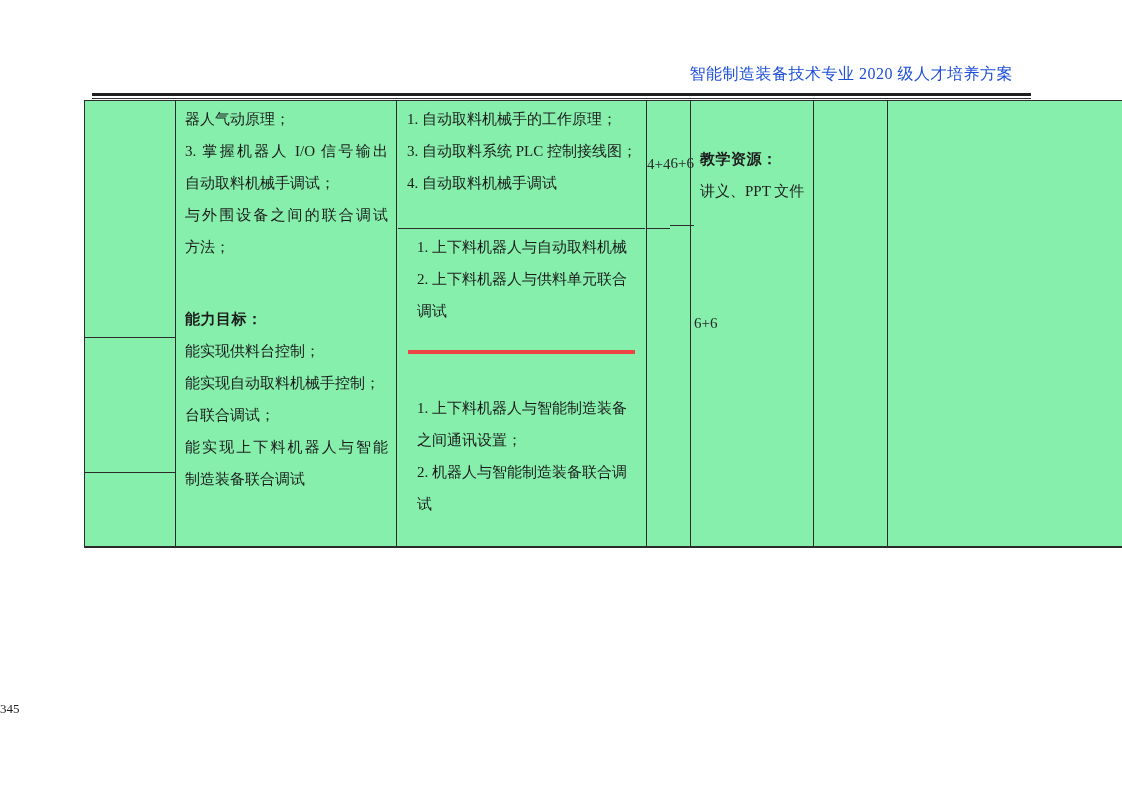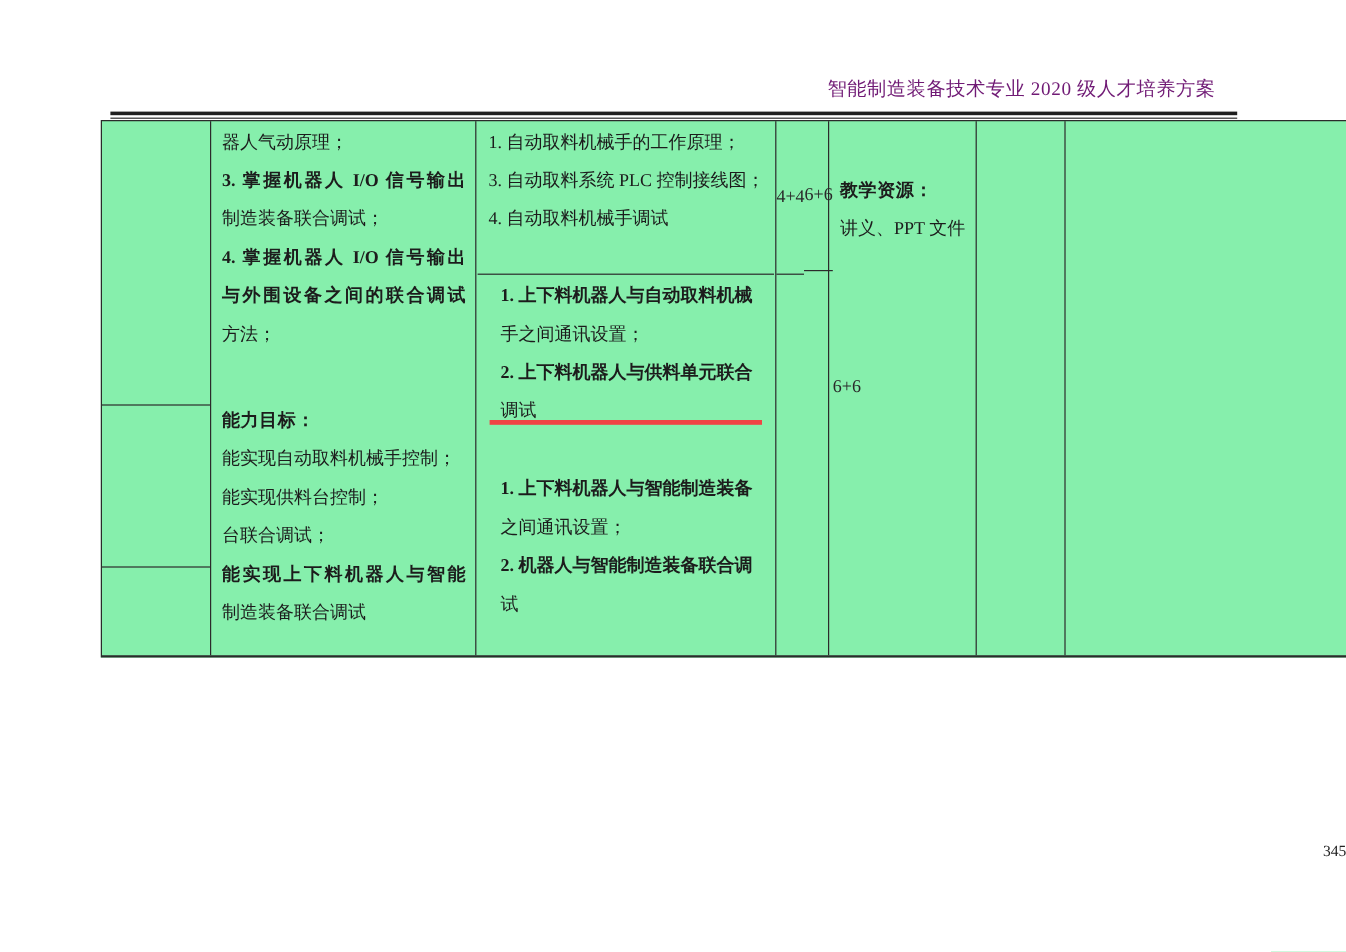--- a/index.html
+++ b/index.html
@@ -10,21 +10,21 @@
     font-family: "Liberation Serif", "DejaVu Serif", serif;
     color: #1c1c1c;
     overflow: hidden;
   }
   .header-title {
     position: absolute;
     top: 64px; right: 109px;
     font-size: 16px;
     letter-spacing: 0.5px;
     white-space: nowrap;
-    color: #701a75;
+    color: #1d4ed8;
   }
   .header-rule {
     position: absolute;
     left: 92px; top: 93px;
     width: 939px; height: 2px;
     border-top: 3px solid #1f1f1f;
     border-bottom: 1px solid #2f2f2f;
   }
   .course-table {
     position: absolute;
@@ -71,29 +71,28 @@
   .ln {
     font-size: 15px;
     line-height: 32px;
     height: 32px;
     white-space: nowrap;
   }
   .ln.j {
     white-space: normal;
     text-align: justify;
     text-align-last: justify;
-    font-weight: bold;
   }
   .ln.bold { font-weight: bold; letter-spacing: 0.5px; margin-top: 40px; }
 
   .page-number {
     position: absolute;
     top: 701px; left: 0;
     width: 1122px;
-    text-align: right;
+    text-align: left;
     font-size: 13px;
     color: #222222;
   }
 </style>
 </head>
 <body>
 
 <div class="header-title">智能制造装备技术专业 2020 级人才培养方案</div>
 <div class="header-rule"></div>
 
@@ -101,41 +100,39 @@
 
   <div class="col c1">
     <div class="spacer-cell s1"></div>
     <div class="spacer-cell s2"></div>
     <div class="spacer-cell s3"></div>
   </div>
 
   <div class="col c2">
     <div class="ln">器人气动原理；</div>
     <div class="ln j">3. 掌握机器人 I/O 信号输出</div>
-    <div class="ln">制造装备联合调试；</div>
-    <div class="ln j">4. 掌握机器人 I/O 信号输出</div>
+    <div class="ln">自动取料机械手调试；</div>
     <div class="ln j">与外围设备之间的联合调试</div>
     <div class="ln">方法；</div>
     <div class="ln bold">能力目标：</div>
+    <div class="ln">能实现供料台控制；</div>
     <div class="ln">能实现自动取料机械手控制；</div>
-    <div class="ln">能实现供料台控制；</div>
     <div class="ln">台联合调试；</div>
     <div class="ln j">能实现上下料机器人与智能</div>
     <div class="ln">制造装备联合调试</div>
   </div>
 
   <div class="col c3">
     <div class="cell r1">
       <div class="ln">1. 自动取料机械手的工作原理；</div>
       <div class="ln">3. 自动取料系统 PLC 控制接线图；</div>
       <div class="ln">4. 自动取料机械手调试</div>
     </div>
     <div class="cell r2">
       <div class="ln j">1. 上下料机器人与自动取料机械</div>
-      <div class="ln">手之间通讯设置；</div>
       <div class="ln j">2. 上下料机器人与供料单元联合</div>
       <div class="ln">调试</div>
     </div>
     <div class="cell r3">
       <div class="ln j">1. 上下料机器人与智能制造装备</div>
       <div class="ln">之间通讯设置；</div>
       <div class="ln j">2. 机器人与智能制造装备联合调</div>
       <div class="ln">试</div>
     </div>
   </div>

